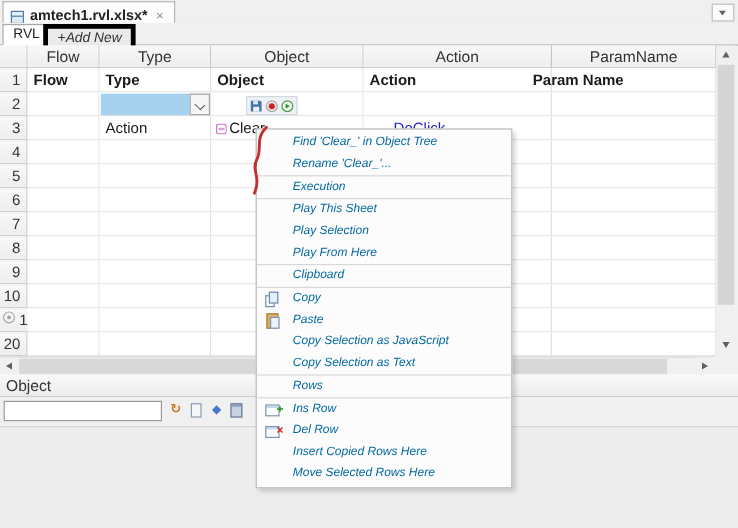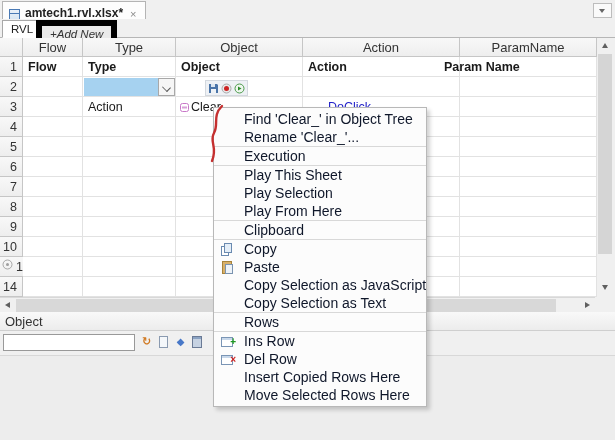--- a/index.html
+++ b/index.html
@@ -12,21 +12,21 @@
   .doctab .lbl{font-size:12px;font-weight:bold;color:#222;}
   .doctab .close{font-size:11px;color:#8a8a8a;padding:0 2px;cursor:default;}
   .doc-icon{width:9px;height:9px;border:1px solid #4a7ab5;background:linear-gradient(#eaf1f8,#d8e6f2);position:relative;}
   .doc-icon::before{content:"";position:absolute;left:0;top:3px;width:9px;height:1px;background:#4a7ab5;}
   .corner-btn{position:absolute;right:3px;top:3px;width:17px;height:13px;background:#fafafa;border:1px solid #bdbdbd;}
   .corner-btn::after{content:"";position:absolute;left:5px;top:5px;border-left:3px solid transparent;border-right:3px solid transparent;border-top:4px solid #666;}
   
   .sheetbar{position:absolute;left:0;top:19px;width:615px;height:18px;background:#f0f0f0;border-bottom:1px solid #b6b6b6;}
   .sheettab{position:absolute;top:1px;height:16px;display:flex;align-items:center;padding:0 8px;font-size:11.5px;}
   .sheettab.active{left:2px;background:#fff;border:1px solid #a8a8a8;border-bottom:1px solid #fff;color:#222;}
-  .sheettab.addnew{left:36px;background:#eaeaea;border:6px solid #000000;font-style:italic;color:#333;}
+  .sheettab.addnew{left:36px;background:#eaeaea;border:4px solid #000000;font-style:italic;color:#333;}
   
   .grid{position:absolute;left:0;top:38px;width:597px;height:259px;background:#fff;}
   .ghead,.gnum{position:absolute;background:linear-gradient(#f8f8f8,#eeeeee);border-right:1px solid #c6c6c6;border-bottom:1px solid #c6c6c6;
         font-size:13px;color:#333;display:flex;align-items:center;justify-content:center;box-sizing:border-box;}
   .gnum{justify-content:flex-end;padding-right:5px;font-size:12.5px;}
   .gcell{position:absolute;background:#fff;border-right:1px solid #e2e2e2;border-bottom:1px solid #e2e2e2;box-sizing:border-box;}
   .cellTxt{position:absolute;height:20px;line-height:20px;font-size:12.5px;color:#1a1a1a;padding-left:4px;white-space:nowrap;}
   .bold{font-weight:bold;}
   .linktxt{color:#2020c8;}
   
@@ -54,21 +54,21 @@
   .erricons{position:absolute;left:140px;top:4px;display:flex;gap:4px;align-items:center;}
   .err-ic{width:13px;height:13px;display:inline-block;position:relative;font-size:11px;line-height:13px;text-align:center;}
   .err-ic.refresh::before{content:"↻";color:#d07820;font-weight:bold;}
   .err-ic.page::before{content:"";position:absolute;left:2px;top:1px;width:7px;height:10px;background:#f4f7fa;border:1px solid #8a9ab0;}
   .err-ic.diamond::before{content:"◆";color:#4878c8;font-size:10px;}
   .err-ic.notebook::before{content:"";position:absolute;left:1px;top:1px;width:8px;height:10px;background:#c6d2e2;border:1px solid #6a7a95;box-shadow:inset 0 2px 0 #8aa2c2;}
   .errbody{position:absolute;left:0;top:355px;width:615px;height:85px;background:#ededed;border-top:1px solid #d8d8d8;}
   
   .cmenu{position:absolute;left:213px;top:107px;width:212px;background:#fcfcfc;border:1px solid #b8b8b8;
          box-shadow:3px 3px 4px rgba(0,0,0,0.18);padding:2px 0;z-index:20;}
-  .mitem{position:relative;height:18px;line-height:18px;font-size:14px;color:#0f172a;padding-left:30px;white-space:nowrap;}
+  .mitem{position:relative;height:18px;line-height:18px;font-size:10px;color:#0369a1;padding-left:30px;white-space:nowrap;font-style:italic;}
   .msep{height:1px;background:#d8d8d8;margin:0;}
   .mi{position:absolute;left:7px;top:3px;width:12px;height:12px;}
   .mi-copy::before{content:"";position:absolute;left:0;top:3px;width:6px;height:8px;background:#fff;border:1px solid #6a8ab0;}
   .mi-copy::after{content:"";position:absolute;left:3px;top:0;width:6px;height:8px;background:#e4eef8;border:1px solid #6a8ab0;}
   .mi-paste::before{content:"";position:absolute;left:1px;top:0;width:8px;height:11px;background:#d8b06a;border:1px solid #a8833a;}
   .mi-paste::after{content:"";position:absolute;left:4px;top:3px;width:6px;height:8px;background:#eef3f8;border:1px solid #7a93b0;}
   .mi-insrow::before,.mi-delrow::before{content:"";position:absolute;left:0;top:2px;width:10px;height:8px;background:#fff;border:1px solid #7a95b5;box-shadow:inset 0 2px 0 #c8d8ea;}
   .mi-insrow::after{content:"+";position:absolute;right:-3px;bottom:-4px;color:#1f9a1f;font-weight:bold;font-size:10px;}
   .mi-delrow::after{content:"×";position:absolute;right:-3px;bottom:-4px;color:#c22;font-weight:bold;font-size:10px;}
   .annotation{position:absolute;left:205px;top:100px;z-index:30;pointer-events:none;}
@@ -163,21 +163,21 @@
       <div class="gcell" style="left: 83px; top: 199px; width: 93px; height: 20px;"></div>
       <div class="gcell" style="left: 176px; top: 199px; width: 127px; height: 20px;"></div>
       <div class="gcell" style="left: 303px; top: 199px; width: 157px; height: 20px;"></div>
       <div class="gcell" style="left: 460px; top: 199px; width: 137px; height: 20px;"></div>
       <div class="gnum" style="left: 0px; top: 219px; width: 35px; height: 20px;">11</div>
       <div class="gcell" style="left: 23px; top: 219px; width: 60px; height: 20px;"></div>
       <div class="gcell" style="left: 83px; top: 219px; width: 93px; height: 20px;"></div>
       <div class="gcell" style="left: 176px; top: 219px; width: 127px; height: 20px;"></div>
       <div class="gcell" style="left: 303px; top: 219px; width: 157px; height: 20px;"></div>
       <div class="gcell" style="left: 460px; top: 219px; width: 137px; height: 20px;"></div>
-      <div class="gnum" style="left: 0px; top: 239px; width: 23px; height: 20px;">14</div>
+      <div class="gnum" style="left: 0px; top: 239px; width: 23px; height: 20px;">20</div>
       <div class="gcell" style="left: 23px; top: 239px; width: 60px; height: 20px;"></div>
       <div class="gcell" style="left: 83px; top: 239px; width: 93px; height: 20px;"></div>
       <div class="gcell" style="left: 176px; top: 239px; width: 127px; height: 20px;"></div>
       <div class="gcell" style="left: 303px; top: 239px; width: 157px; height: 20px;"></div>
       <div class="gcell" style="left: 460px; top: 239px; width: 137px; height: 20px;"></div>
     </div>
 
   <span class="cellTxt bold" style="left:24px;top:57px;">Flow</span>
   <span class="cellTxt bold" style="left:84px;top:57px;">Type</span>
   <span class="cellTxt bold" style="left:177px;top:57px;">Object</span>

